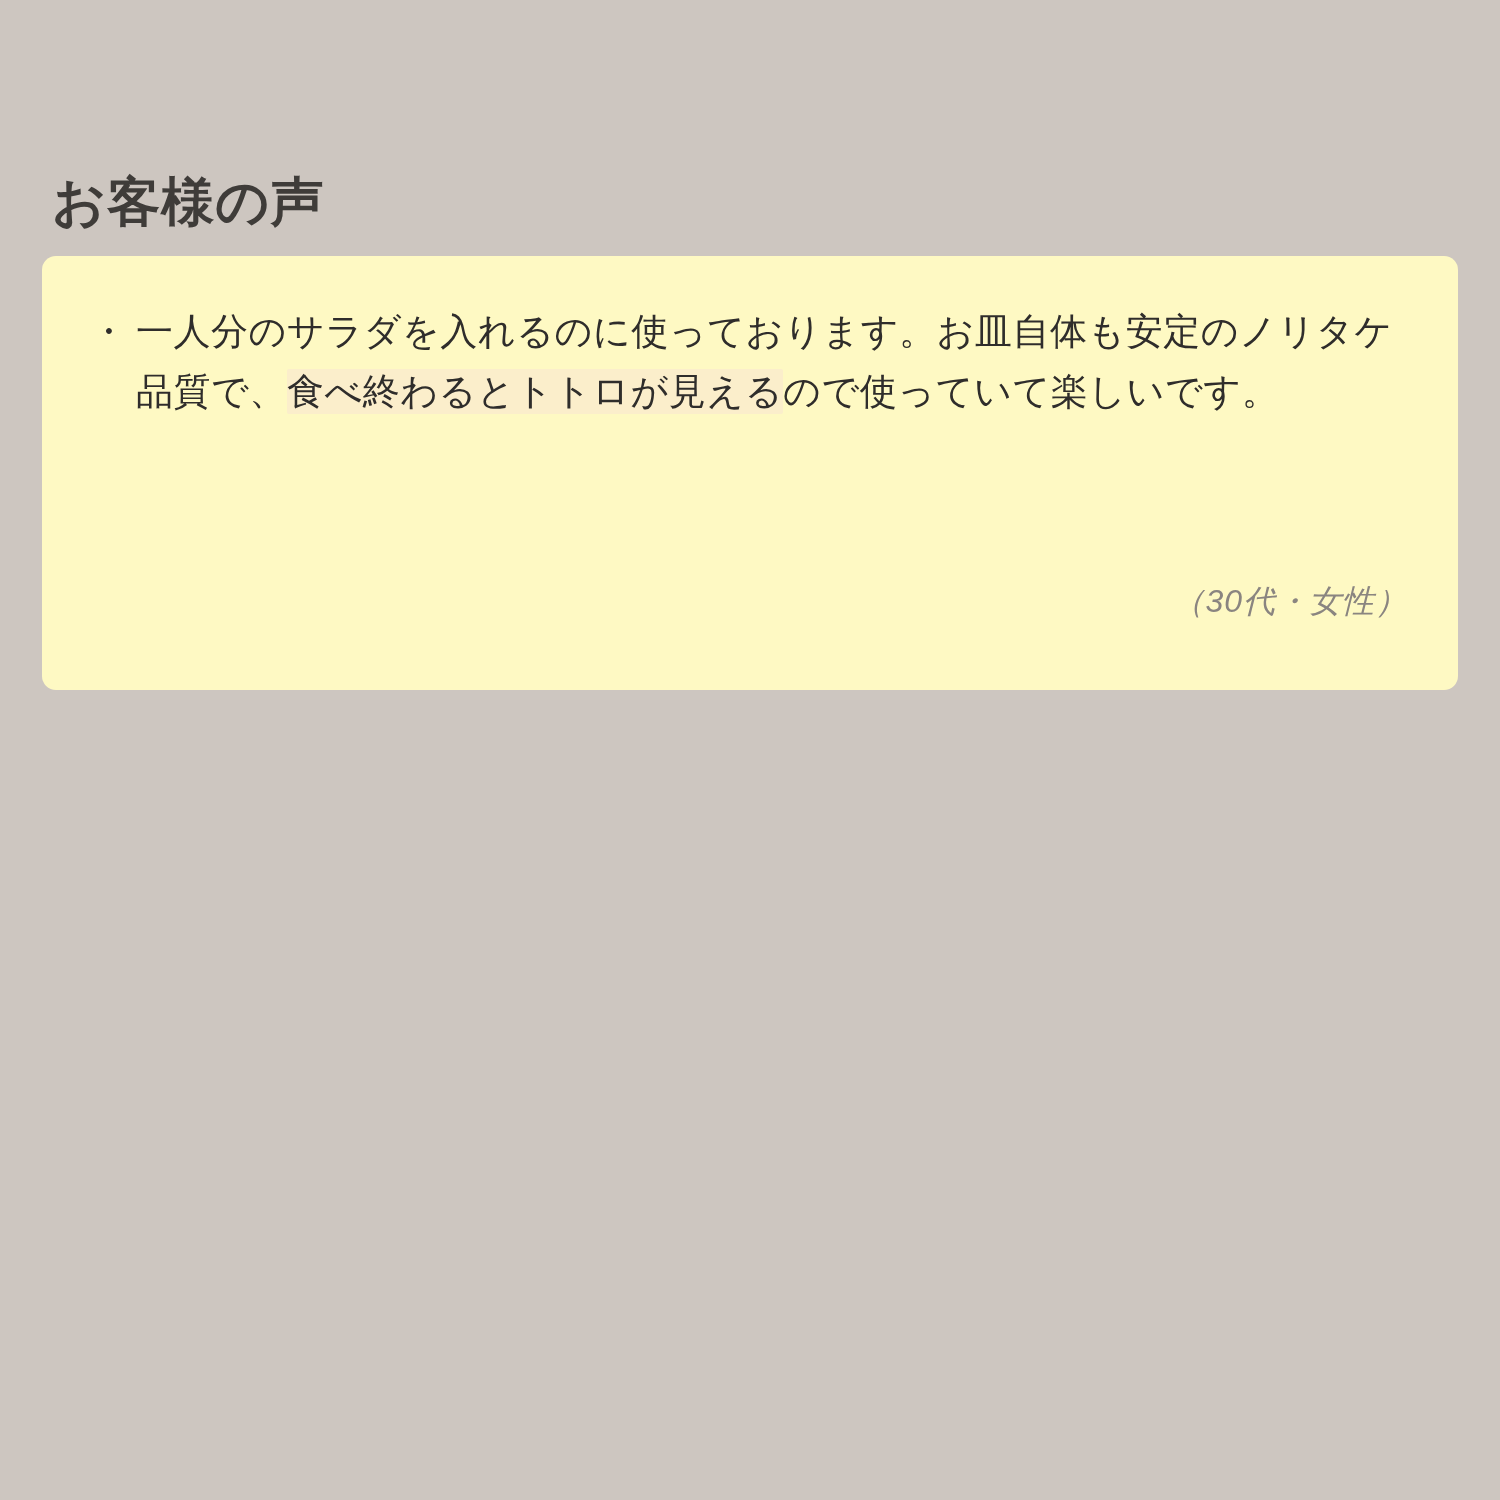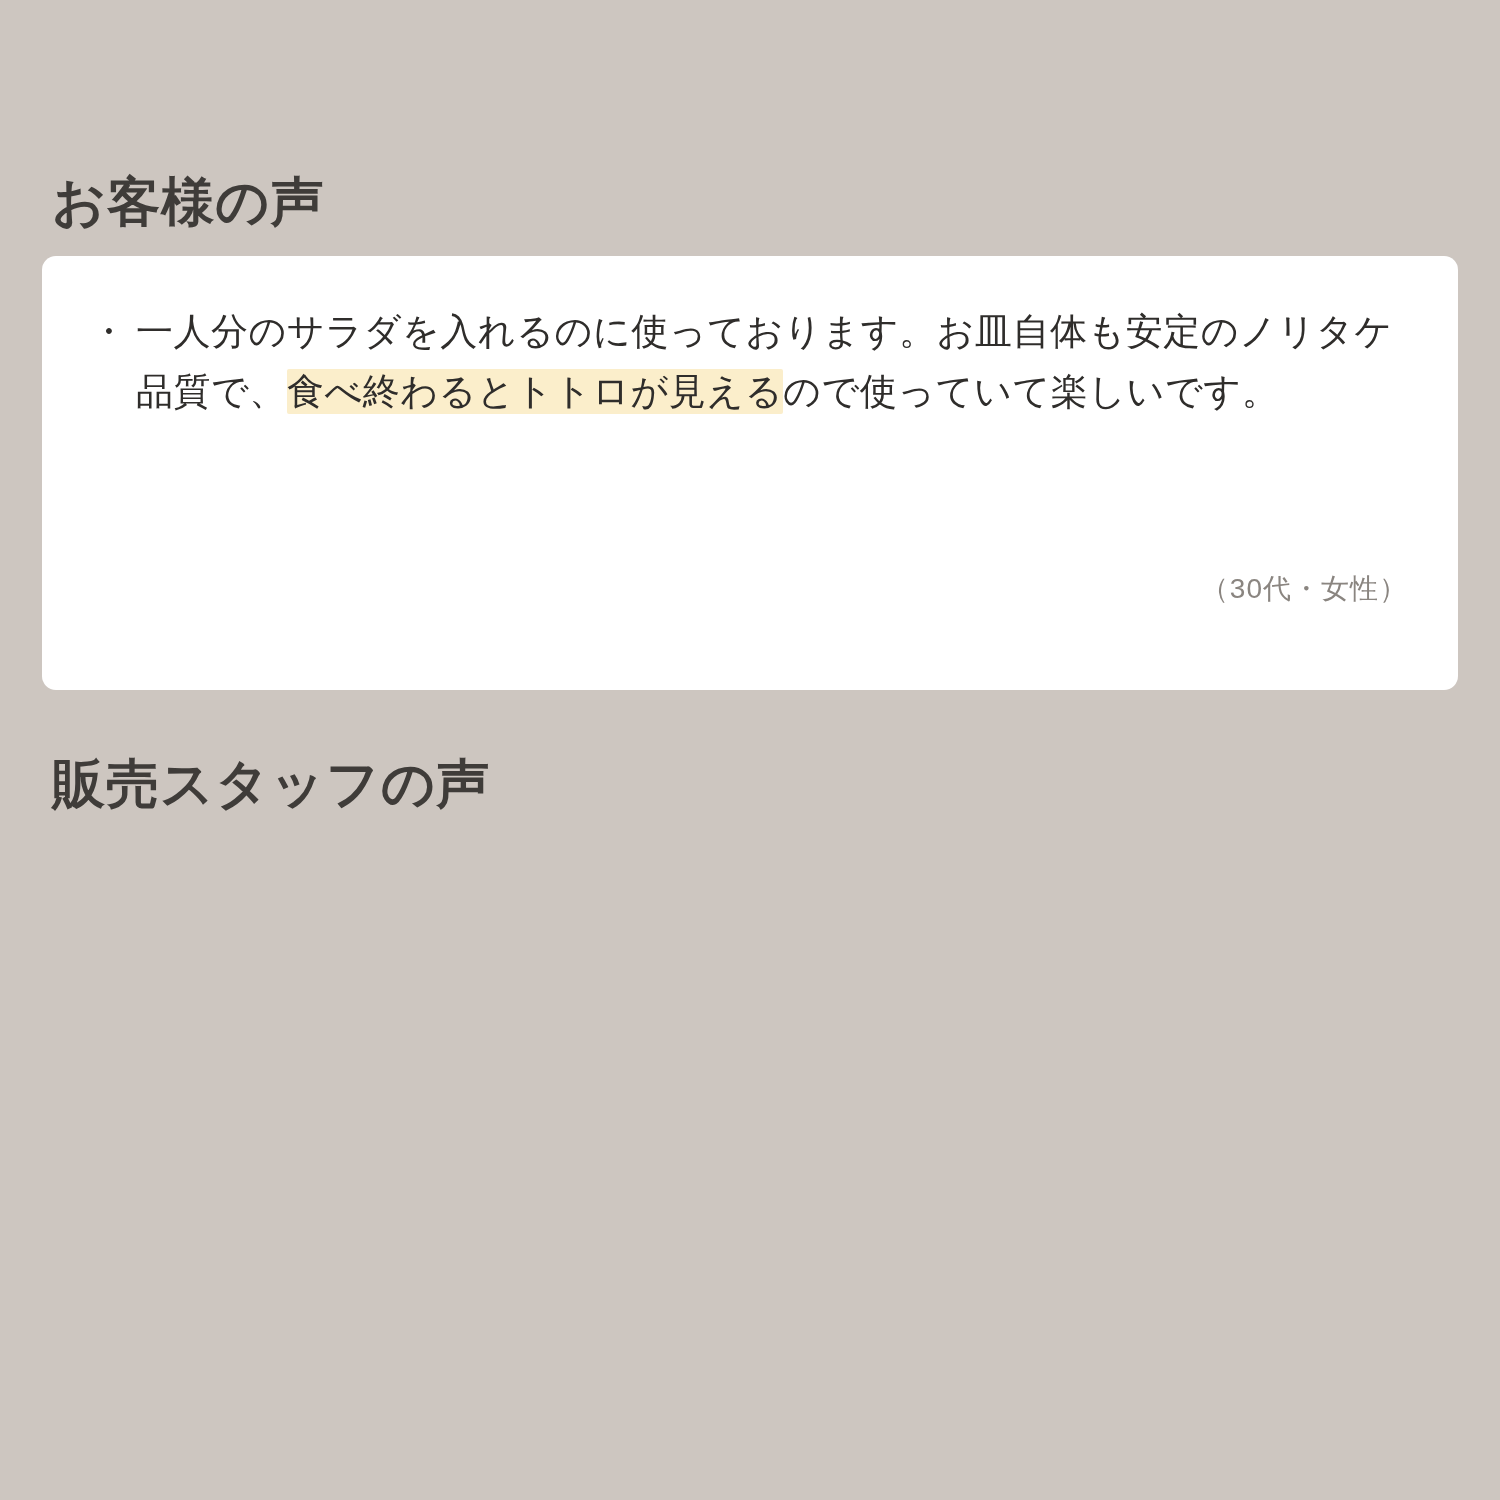--- a/index.html
+++ b/index.html
@@ -31,21 +31,21 @@
     line-height: 1.2;
     margin: 0 0 22px 10px;
   }
   .section-1 .section-title {
     padding-top: 170px;
   }
   .section-2 .section-title {
     padding-top: 62px;
   }
   .card {
-    background: #ffffff;
+    background: #fef9c3;
     border-radius: 14px;
     box-sizing: border-box;
     padding: 46px 48px 40px 48px;
     position: relative;
   }
   .card-1 {
     height: 434px;
   }
   .card-2 {
     height: 434px;
@@ -77,38 +77,38 @@
     line-height: 1.62;
   }
   .hl {
     background: #fbeecb;
     padding: 2px 0;
     border-radius: 2px;
   }
   .attribution {
     position: absolute;
     right: 50px;
-    bottom: 82px;
-    font-size: 28px;
+    bottom: 66px;
+    font-size: 32px;
     color: #8a8580;
     letter-spacing: 1px;
+    font-style: italic;
   }
 </style>
 </head>
 <body>
 
 <div class="page">
 
   <div class="section section-1">
     <h2 class="section-title">お客様の声</h2>
     <div class="card card-1">
       <ul class="bullets">
         <li><span>一人分のサラダを入れるのに使っております。お皿自体も安定のノリタケ品質で、</span><span class="hl">食べ終わるとトトロが見える</span><span>ので使っていて楽しいです。</span></li>
       </ul>
       <div class="attribution">（30代・女性）</div>
     </div>
   </div>
 
   <div class="section section-2">
-    <h2 class="section-title">販売スタッフの声</h2>
   </div>
 
 </div>
 
 </body></html>

